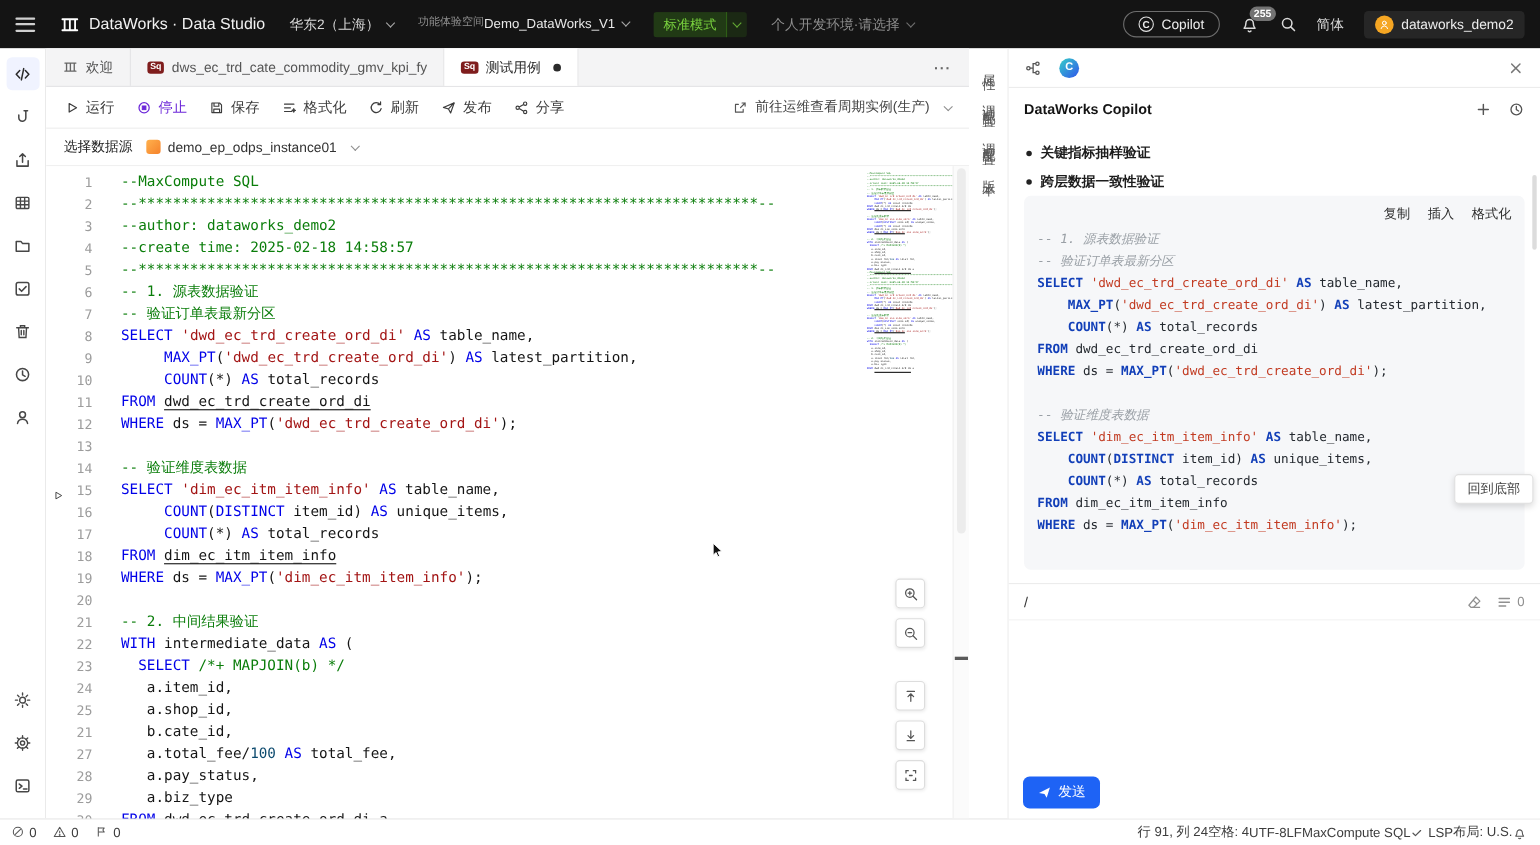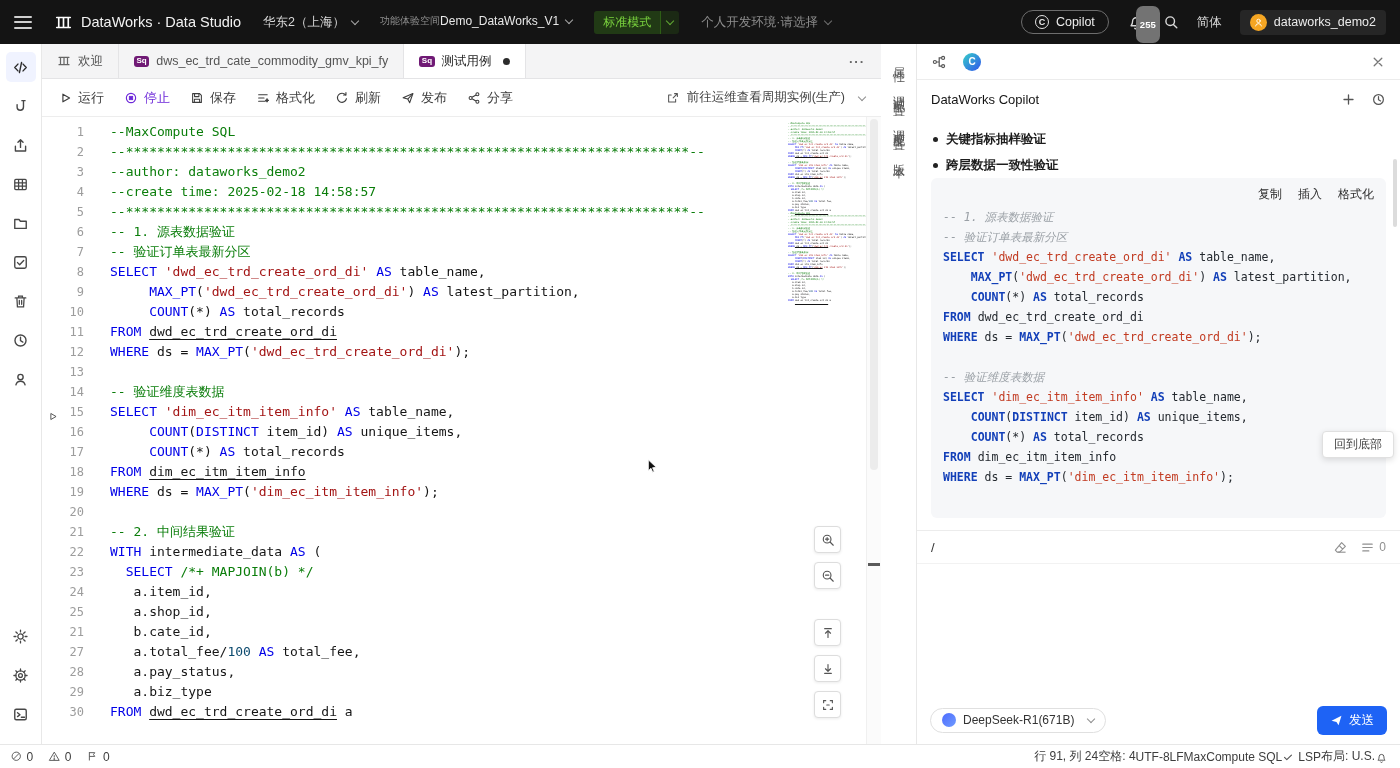--- a/index.html
+++ b/index.html
@@ -23,21 +23,21 @@
 .mode-badge{display:flex;align-items:stretch;cursor:pointer;border-radius:3px;overflow:hidden}
 .mb-label{background:rgba(82,196,26,.22);color:#7ad33e;font-size:12px;padding:3px 9px}
 .mb-caret{background:rgba(82,196,26,.12);border-left:1px solid rgba(82,196,26,.35);color:#7ad33e;display:flex;align-items:center;padding:0 6px}
 .mb-caret .chev{margin-left:0}
 .env-select{flex:1;display:flex;align-items:center;justify-content:flex-start;color:#8d8d8d;font-size:12.5px;cursor:pointer;padding-right:10px}
 .top-right{display:flex;align-items:center;gap:18px}
 .copilot-pill{display:flex;align-items:center;gap:7px;border:1px solid #6d6d6d;border-radius:16px;padding:4px 13px;cursor:pointer;color:#ececec;font-size:12.5px}
 .cp-logo{width:14px;height:14px;border:1.5px solid #e2e2e2;border-radius:50%;display:inline-flex;align-items:center;justify-content:center;font-size:9px;font-weight:bold}
 .notif{position:relative;cursor:pointer;color:#d9d9d9}
 .notif .i{width:18px;height:18px}
-.notif-badge{position:absolute;top:-7px;left:9px;background:#737373;color:#fff;font-size:9.5px;line-height:13px;padding:12px 4px;border-radius:7px;font-weight:bold}
+.notif-badge{position:absolute;top:-7px;left:9px;background:#737373;color:#fff;font-size:9.5px;line-height:13px;padding:0 4px;border-radius:7px;font-weight:bold}
 .top-search{color:#d9d9d9;cursor:pointer}
 .lang{font-size:12.5px;color:#d9d9d9;cursor:pointer}
 .user-chip{display:flex;align-items:center;gap:7px;background:#262626;border-radius:4px;padding:4px 10px;cursor:pointer;font-size:12.5px;color:#ececec}
 .avatar{width:17px;height:17px;border-radius:50%;background:#f5a623;display:inline-flex;align-items:center;justify-content:center;color:#fff}
 .avatar .i{width:11px;height:11px}
 
 
 .main{flex:1;display:flex;min-height:0}
 .leftrail{flex:0 0 42px;border-right:1px solid #e8e8e8;display:flex;flex-direction:column;align-items:center;padding:8px 0 6px;background:#fff}
 .rail-top,.rail-bottom{display:flex;flex-direction:column;align-items:center}
@@ -47,21 +47,21 @@
 .rail-btn .i{width:17px;height:17px}
 
 .center{flex:1;display:flex;flex-direction:column;min-width:0;background:#fff}
 
 
 .tabbar{flex:0 0 35px;background:#f4f4f5;display:flex;align-items:stretch;border-bottom:1px solid #e4e4e6}
 .tabs-wrap{display:flex;align-items:stretch}
 .tab{display:flex;align-items:center;gap:7px;padding:0 15px;border-right:1px solid #e4e4e6;color:#555;font-size:12.5px;cursor:pointer;white-space:nowrap}
 .tab .i{width:14px;height:14px;color:#666}
 .tab.active{background:#fff;color:#1f1f1f}
-.sq-badge{background:#701a75;color:#fff;font-size:8px;font-weight:bold;border-radius:3px;padding:1.5px 2.5px;line-height:1}
+.sq-badge{background:#7f1d1d;color:#fff;font-size:8px;font-weight:bold;border-radius:3px;padding:1.5px 2.5px;line-height:1}
 .dirty-dot{width:7px;height:7px;border-radius:50%;background:#2b2b2b;margin-left:4px}
 .tab-more{margin-left:auto;display:flex;align-items:center;padding:0 16px;color:#666;font-weight:bold;cursor:pointer;letter-spacing:1px}
 
 
 .toolbar{flex:0 0 38px;display:flex;align-items:center;gap:20px;padding:0 16px;border-bottom:1px solid #ededed}
 .tbtn{display:flex;align-items:center;gap:6px;color:#3c3c3c;font-size:13px;cursor:pointer}
 .tbtn .i{width:14px;height:14px}
 .tbtn.disabled{color:#6d28d9;cursor:default}
 .toolbar-right{margin-left:auto;display:flex;align-items:center;gap:7px;color:#444;font-size:12.5px;cursor:pointer}
 .toolbar-right .chev{opacity:.6;margin-top:-2px}
@@ -101,21 +101,21 @@
 
 .vtabs{flex:0 0 36px;background:#fff;border-right:1px solid #e8e8e8;display:flex;flex-direction:column;align-items:center;padding-top:10px;gap:14px}
 .vtab{writing-mode:vertical-rl;font-size:12px;color:#555;letter-spacing:3px;cursor:pointer;padding:4px 0}
 
 
 .copilot{flex:0 0 483px;display:flex;flex-direction:column;background:#fff;min-height:0;position:relative}
 .cp-header{flex:0 0 36px;border-bottom:1px solid #ececec;display:flex;align-items:center;gap:16px;padding:0 14px;color:#555}
 .cp-round{width:18px;height:18px;border-radius:50%;background:linear-gradient(135deg,#36cfc9,#2f54eb);color:#fff;font-size:10px;font-weight:bold;display:inline-flex;align-items:center;justify-content:center;cursor:pointer}
 .cp-close{margin-left:auto;color:#777;cursor:pointer}
 .cp-title-row{flex:0 0 38px;display:flex;align-items:center;padding:0 14px;gap:16px}
-.cp-title{font-weight:normal;font-size:13px;color:#141414}
+.cp-title{font-weight:bold;font-size:13px;color:#141414}
 .cp-title-icons{margin-left:auto;display:flex;align-items:center;gap:15px;color:#555}
 .cp-title-icons .i{width:15px;height:15px;cursor:pointer}
 .cp-body{flex:0 0 412px;position:relative;overflow:hidden;padding:8px 14px 0}
 .cp-bullets{list-style:none}
 .cp-bullets li{position:relative;padding-left:15px;font-size:12.5px;font-weight:600;line-height:26px;color:#1c1c1c}
 .cp-bullets li::before{content:"";position:absolute;left:2px;top:10.5px;width:5px;height:5px;border-radius:50%;background:#222}
 .cp-section{font-weight:bold;font-size:13px;color:#141414;margin:6px 0 10px}
 .cp-card{background:#f6f7f9;border-radius:6px;padding:8px 12px;height:340px;overflow:hidden}
 .cp-actions{display:flex;justify-content:flex-end;gap:16px;font-size:12px;color:#2e2e2e;margin-bottom:5px}
 .cp-actions span{cursor:pointer}
@@ -565,20 +565,28 @@
           </div>
         <div class="toolbar-right">
           <svg class="i">
               <use href="#s-ops"></use>
             </svg>
           <span>前往运维查看周期实例(生产)</span>
           <span class="chev"></span>
         </div>
       </div>
 
+      <div class="dsrow">
+        <span>选择数据源</span>
+        <div class="ds-select">
+          <span class="ds-ic"></span>
+          <span>demo_ep_odps_instance01</span>
+          <span class="chev"></span>
+        </div>
+      </div>
 
       <div class="editor">
         <div class="gutter">
             <div class="gutter-row"><span class="ln-num">1</span></div>
             <div class="gutter-row"><span class="ln-num">2</span></div>
             <div class="gutter-row"><span class="ln-num">3</span></div>
             <div class="gutter-row"><span class="ln-num">4</span></div>
             <div class="gutter-row"><span class="ln-num">5</span></div>
             <div class="gutter-row"><span class="ln-num">6</span></div>
             <div class="gutter-row"><span class="ln-num">7</span></div>
@@ -701,25 +709,20 @@
           <span class="ctx-count">
             <svg class="i">
                 <use href="#s-list"></use>
               </svg>
             <span>0</span>
           </span>
         </span>
       </div>
       <div class="cp-spacer"></div>
       <div class="cp-footer">
-        <div class="model-chip">
-          <span class="model-ic"></span>
-          <span>DeepSeek-R1(671B)</span>
-          <span class="chev"></span>
-        </div>
         <div class="send-btn">
           <svg class="i">
               <use href="#s-plane"></use>
             </svg>
           <span>发送</span>
         </div>
       </div>
     </aside>
   </div>
 

